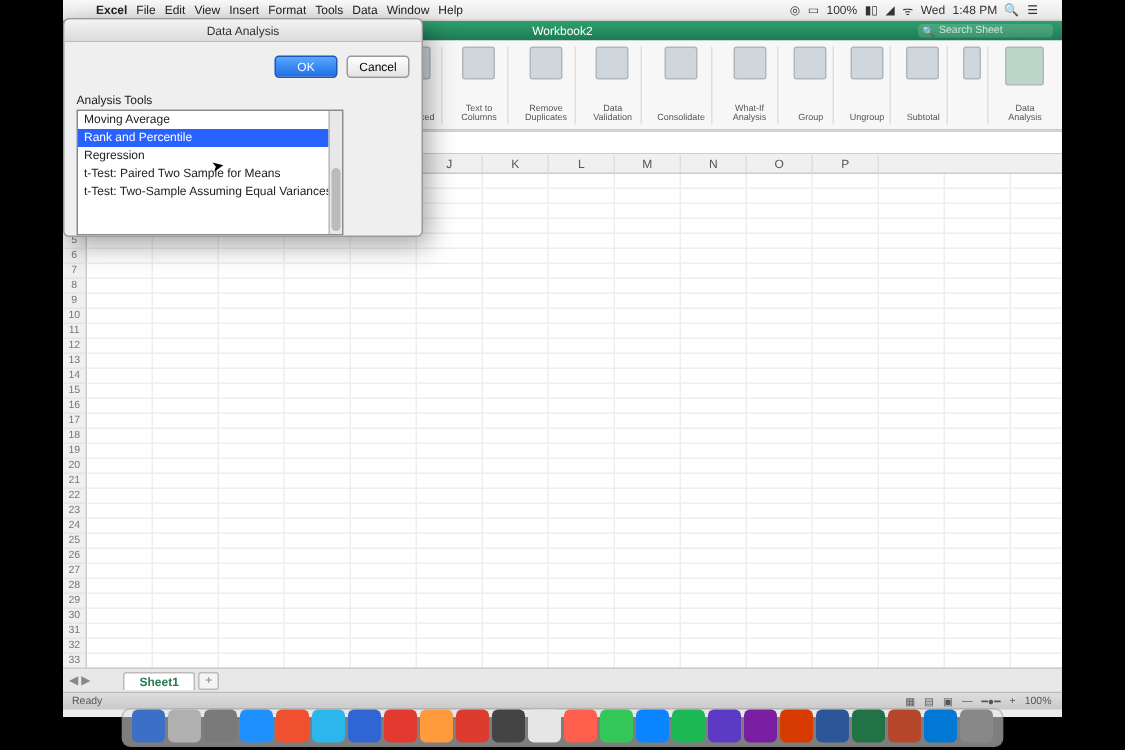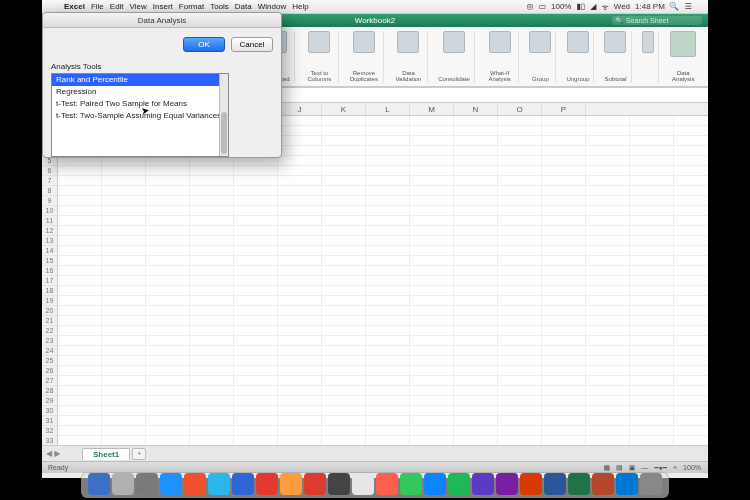--- a/index.html
+++ b/index.html
@@ -807,20 +807,21 @@
       <span>+</span>
       <span>100%</span>
     </div>
   </div>
 
   <div class="dialog">
     <div class="dt">Data Analysis</div>
     <div class="body">
       <div class="lbl">Analysis Tools</div>
       <div class="list" id="atlist">
+        <div class="item">Moving Average</div>
           <div class="item sel">Rank and Percentile</div>
           <div class="item">Regression</div>
           <div class="item">t-Test: Paired Two Sample for Means</div>
           <div class="item">t-Test: Two-Sample Assuming Equal Variances</div>
           <div class="sb"></div>
       </div>
       <div class="btns">
         <button class="primary">OK</button>
         <button>Cancel</button>
       </div>

